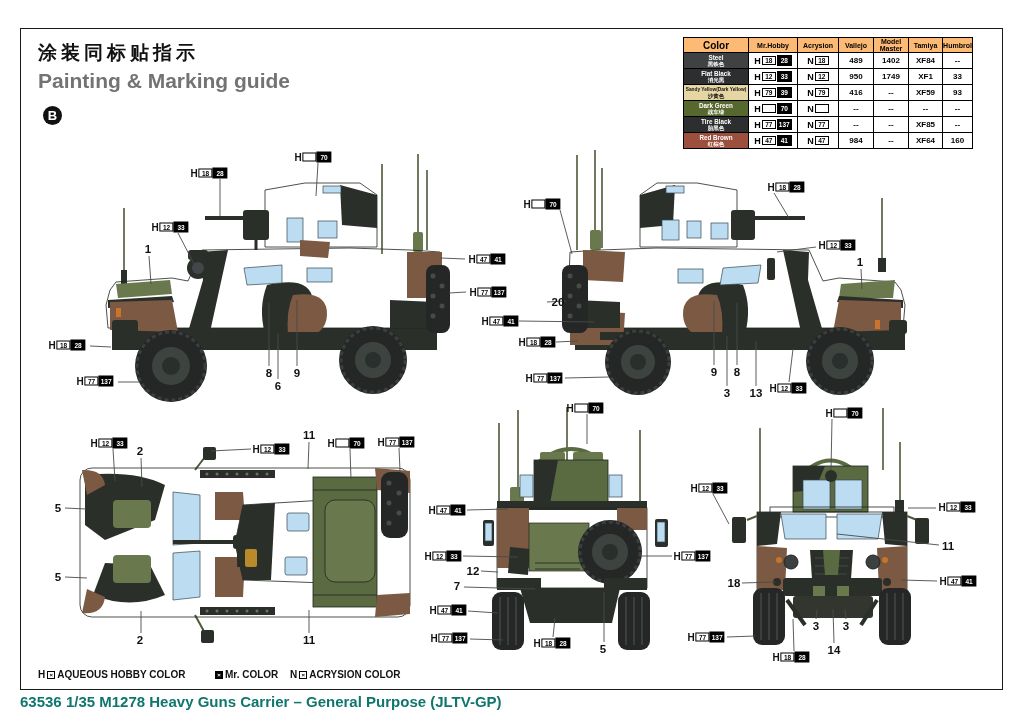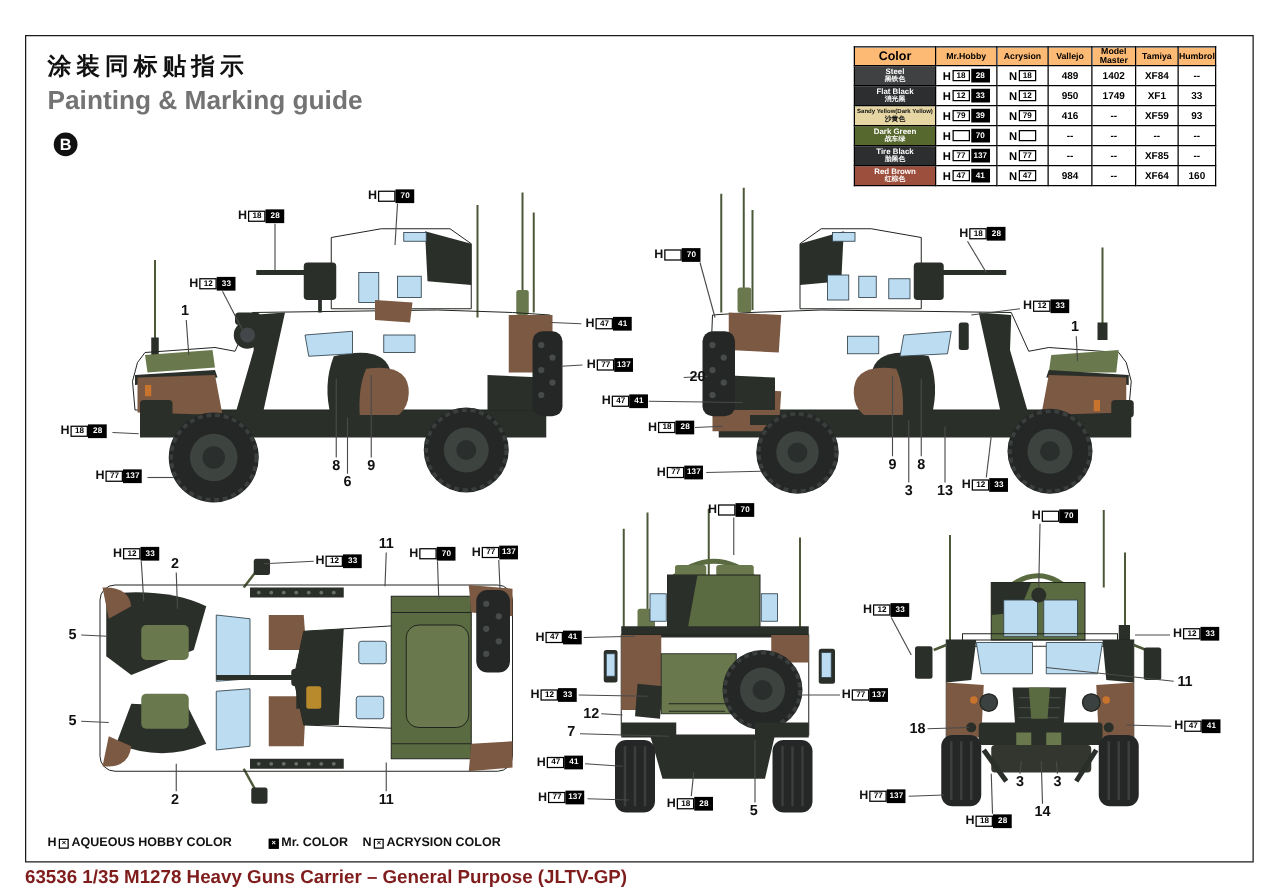--- a/index.html
+++ b/index.html
@@ -25,21 +25,21 @@
   .sw-cn{font-size:5.5px;line-height:6px;}
   .cellflex{display:flex;align-items:center;justify-content:center;gap:1px;}
   .pfx{font-size:9px;font-weight:bold;}
   .wbox{display:inline-block;box-sizing:border-box;min-width:14px;height:9px;line-height:7px;border:1px solid #000;background:#fff;color:#000;font-size:6.5px;font-weight:bold;text-align:center;padding:0 1px;}
   .bbox{display:inline-block;box-sizing:border-box;min-width:15px;height:11px;line-height:11px;background:#000;color:#fff;font-size:6.5px;font-weight:bold;text-align:center;padding:0 2px;}
   .xbox{display:inline-block;box-sizing:border-box;width:8px;height:8px;border:1px solid #000;background:#fff;color:#000;font-size:6px;line-height:6px;text-align:center;font-weight:bold;}
   .xbox.black{background:#000;color:#fff;border-color:#000;}
   
   .legend{position:absolute;left:0;top:669px;width:1024px;height:16px;font-size:10px;font-weight:bold;color:#111;}
   .legend .litem{position:absolute;display:flex;align-items:center;gap:2px;}
-  .footer-title{position:absolute;left:20px;top:693px;font-size:15px;font-weight:bold;color:#7f1d1d;white-space:nowrap;}
+  .footer-title{position:absolute;left:20px;top:693px;font-size:15px;font-weight:bold;color:#0f766e;white-space:nowrap;}
   
   .co{position:absolute;transform:translate(-50%,-50%);display:flex;align-items:center;white-space:nowrap;z-index:5;}
   .co .h{font-size:10px;font-weight:bold;color:#111;margin-right:1px;}
   .co.num{font-size:11.5px;font-weight:bold;color:#111;}
   #leader-svg{position:absolute;left:0;top:0;z-index:4;pointer-events:none;}
   #leader-svg line{stroke:#4a4a4a;stroke-width:0.9;}
   .view{position:absolute;z-index:1;}
   
   .cg{fill:var(--camo-green);} .cgl{fill:var(--camo-green-light);} .cd{fill:var(--camo-dark);}
   .cb{fill:var(--camo-brown);} .win{fill:var(--window-blue);stroke:#35464f;stroke-width:.7;}

